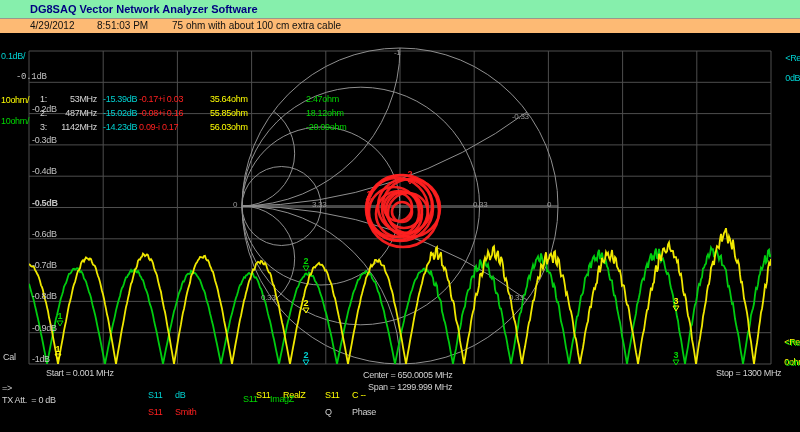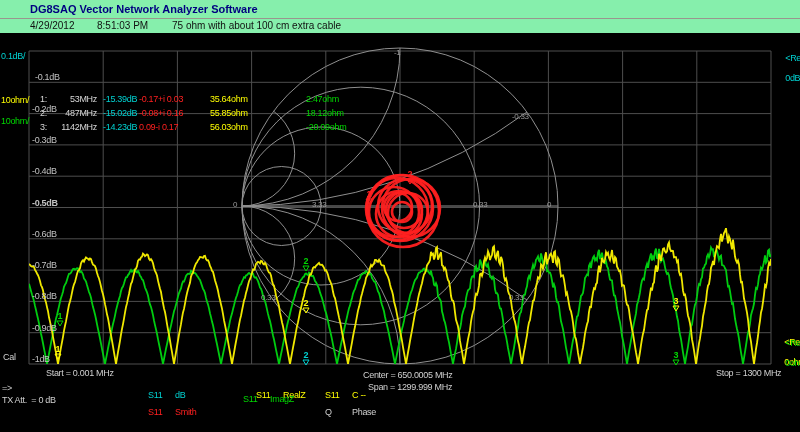--- a/index.html
+++ b/index.html
@@ -1,21 +1,21 @@
 <!DOCTYPE html>
 <html><head>
 <meta charset="utf-8">
 <style>
   html,body{margin:0;padding:0;background:#000;width:800px;height:432px;overflow:hidden;
     font-family:"Liberation Sans",sans-serif;}
   #app{position:absolute;inset:0;width:800px;height:432px;background:#000;}
   .titlebar{position:absolute;left:0;top:0;width:800px;height:18px;background:#86efac;
     border-bottom:1px solid #9a968e;}
   .titlebar .t{position:absolute;left:30px;top:3px;font-size:11px;font-weight:bold;color:#000080;white-space:pre;}
-  .infobar{position:absolute;left:0;top:19px;width:800px;height:14px;background:#86efac;}
+  .infobar{position:absolute;left:0;top:19px;width:800px;height:14px;background:#fdba74;}
   .infobar span{position:absolute;top:1px;font-size:10px;color:#111;white-space:pre;}
   #plot{position:absolute;left:0;top:0;width:800px;height:432px;}
   svg{position:absolute;left:0;top:0;}
   .lbl{position:absolute;font-size:9px;letter-spacing:-0.3px;white-space:pre;line-height:10px;}
   .tiny{font-size:8px;}
   .gridlbl{color:#c2c2c2;}
   .smithlbl{color:#9a9a9a;}
   .cyan{color:#00d2d2;} .yellow{color:#ffff00;} .green{color:#00d800;}
   .red{color:#ff2020;} .white{color:#d0d0d0;}
   .mrow span{position:absolute;top:0;}
@@ -107,21 +107,21 @@
           <path d="M 673 306 L 679 306 L 676 311 Z" stroke="#ffff00" fill="none" stroke-width="1"></path>
           <text x="676" y="358" fill="#00d800" font-size="9px" font-weight="bold" font-family="Liberation Sans, sans-serif" text-anchor="middle">3</text>
           <path d="M 673 360 L 679 360 L 676 365 Z" stroke="#00d800" fill="none" stroke-width="1"></path>
           <text x="369" y="197" fill="#ff2020" font-size="9px" font-weight="bold" font-family="Liberation Sans, sans-serif" text-anchor="middle">1</text>
           <path d="M 366 199 L 372 199 L 369 204 Z" stroke="#ff2020" fill="none" stroke-width="1"></path>
           <text x="410" y="177" fill="#ff2020" font-size="9px" font-weight="bold" font-family="Liberation Sans, sans-serif" text-anchor="middle">2</text>
           <path d="M 407 179 L 413 179 L 410 184 Z" stroke="#ff2020" fill="none" stroke-width="1"></path>
         </g>
       </svg>
     <div id="overlays">
-        <div class="lbl gridlbl" style="left: 35px; top: 72.3px;">-0.1dB</div>
+        <div class="lbl gridlbl" style="left: 16px; top: 72.3px; font-family: Liberation Mono, monospace;">-0.1dB</div>
         <div class="lbl gridlbl" style="left: 32px; top: 103.6px;">-0.2dB</div>
         <div class="lbl gridlbl" style="left: 32px; top: 134.9px;">-0.3dB</div>
         <div class="lbl gridlbl" style="left: 32px; top: 166.2px;">-0.4dB</div>
         <div class="lbl gridlbl" style="left: 32px; top: 197.5px; font-weight: bold;">-0.5dB</div>
         <div class="lbl gridlbl" style="left: 32px; top: 228.8px;">-0.6dB</div>
         <div class="lbl gridlbl" style="left: 32px; top: 260.1px;">-0.7dB</div>
         <div class="lbl gridlbl" style="left: 32px; top: 291.4px;">-0.8dB</div>
         <div class="lbl gridlbl" style="left: 32px; top: 322.7px;">-0.9dB</div>
         <div class="lbl gridlbl" style="left: 32px; top: 354px;">-1dB</div>
         <div class="lbl smithlbl tiny" style="left: 394px; top: 48px;">-1</div>

